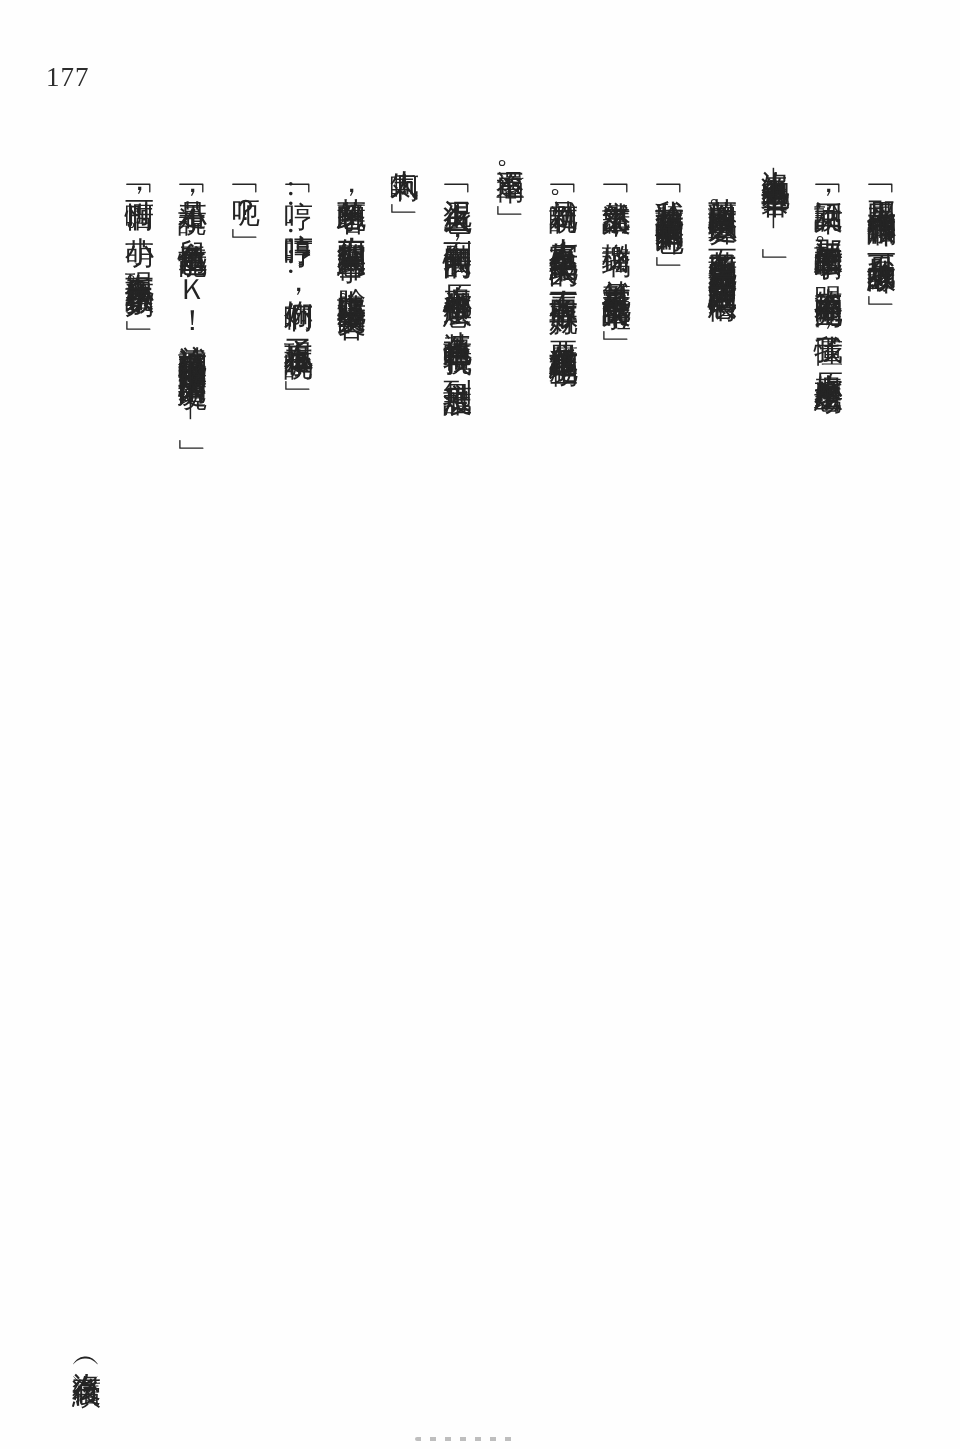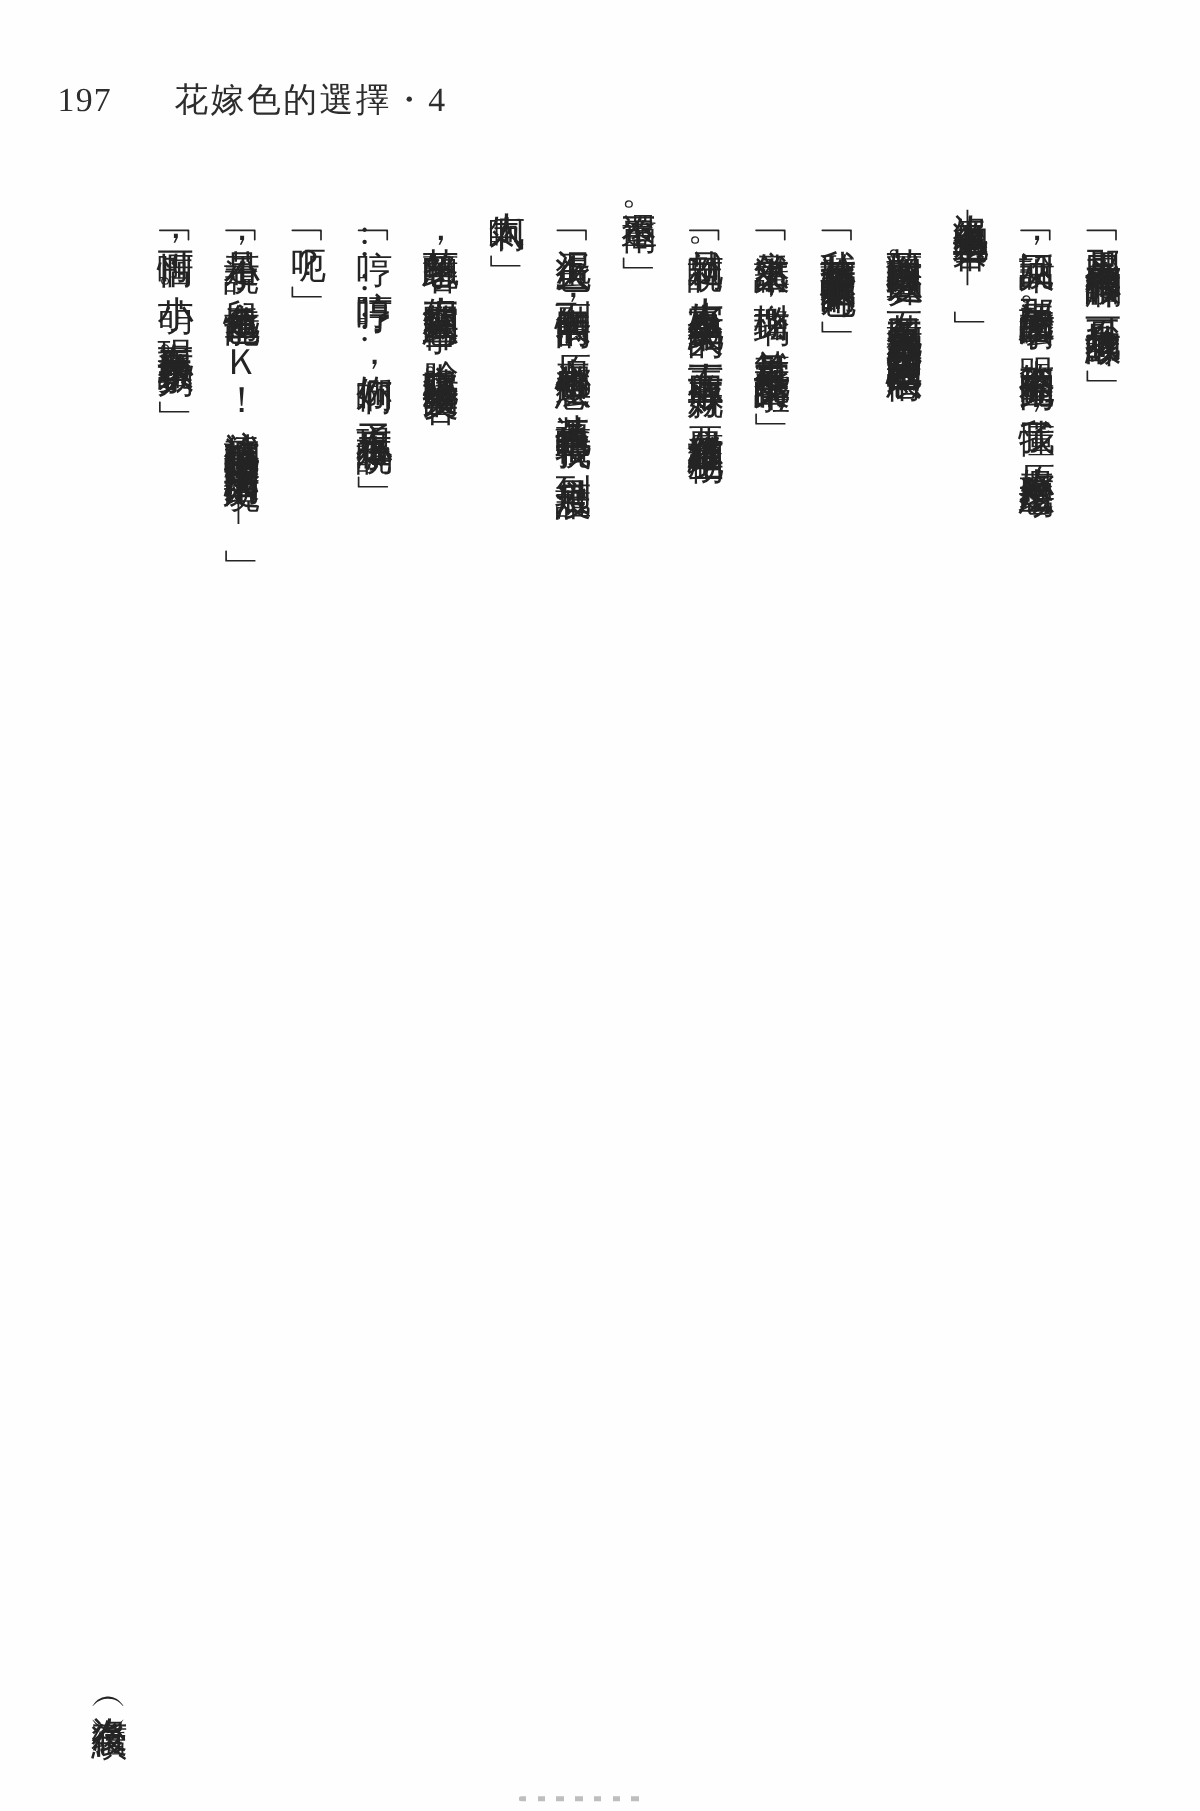--- a/index.html
+++ b/index.html
@@ -53,22 +53,21 @@
     opacity: 0.55;
     border-radius: 2px;
   }
 </style>
 </head>
 <body>
 
 <div class="page">
 
   <header class="running-head">
-    <span class="pagenum">197</span>
-    <span class="running-title">花嫁色的選擇・4</span>
+    <span class="pagenum">177</span>
   </header>
 
   <main class="text-block" id="text-block">
       <div class="vline indent">「那是因為作者德語很爛呷，可不是我的緣故呷！」</div>
       <div class="vline indent">「話說回來，那語尾怎麼回事啊。跟本篇裡的完全不同！我懂了，原來妳這麼想出場？</div>
       <div class="vline">沒人氣的角色還真辛苦——」</div>
       <div class="vline indent">萌蔥對榭璐璃嗤之以鼻。而黃色與火色則顯露一副不知是否該吐槽的困惑表情。</div>
       <div class="vline indent">「我聽說萌蔥才是最沒人氣的角色呷！」</div>
       <div class="vline indent">「竟然講出來了！榭璐璃，就算是事實也不能講出來啦！」</div>
       <div class="vline indent">「就是說啊。人家好歹也是年紀最大的，表面上尊敬一下就好，要應付這種單細胞生物</div>

